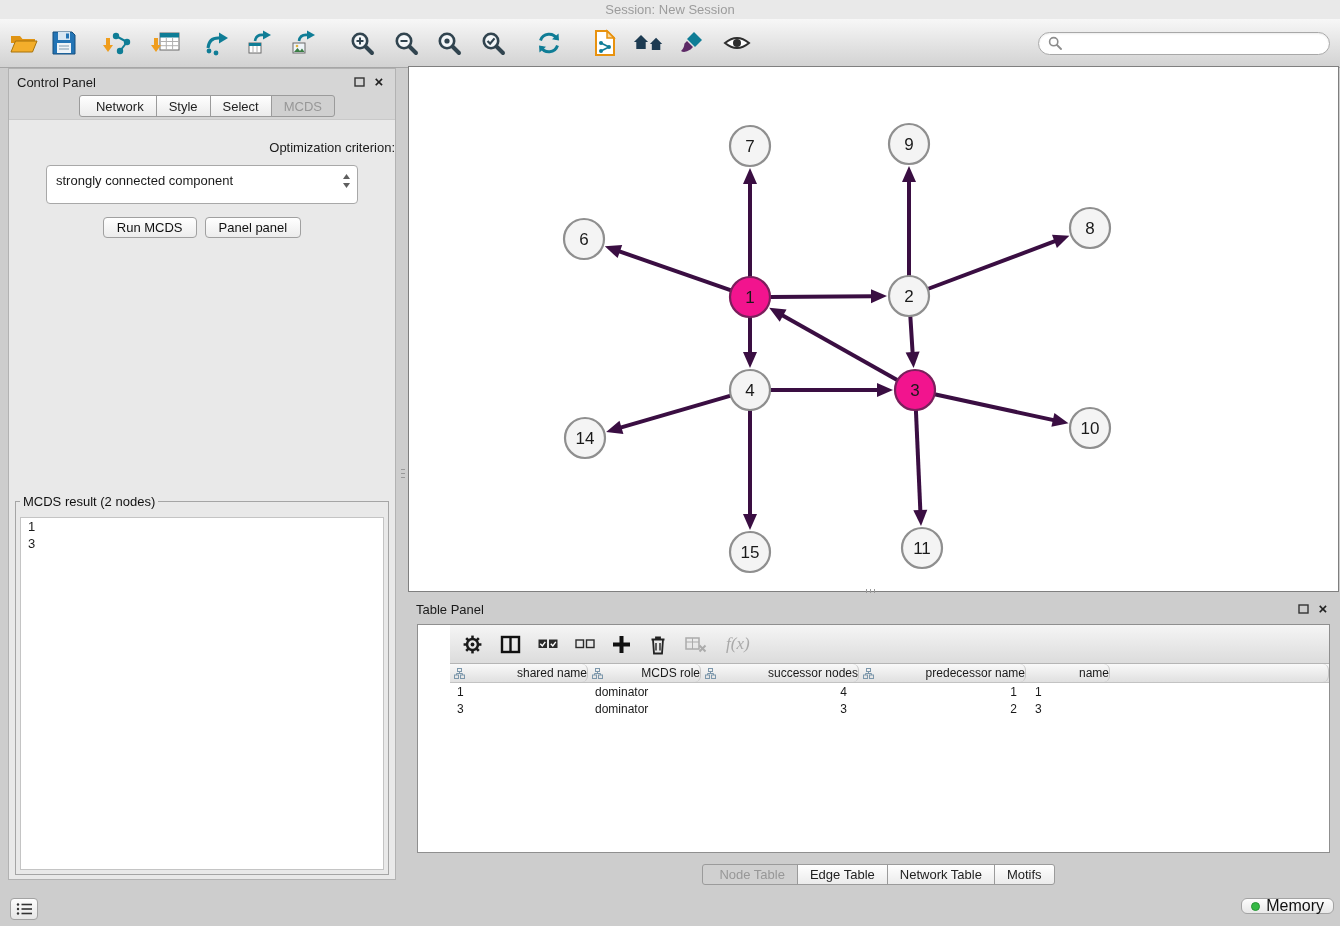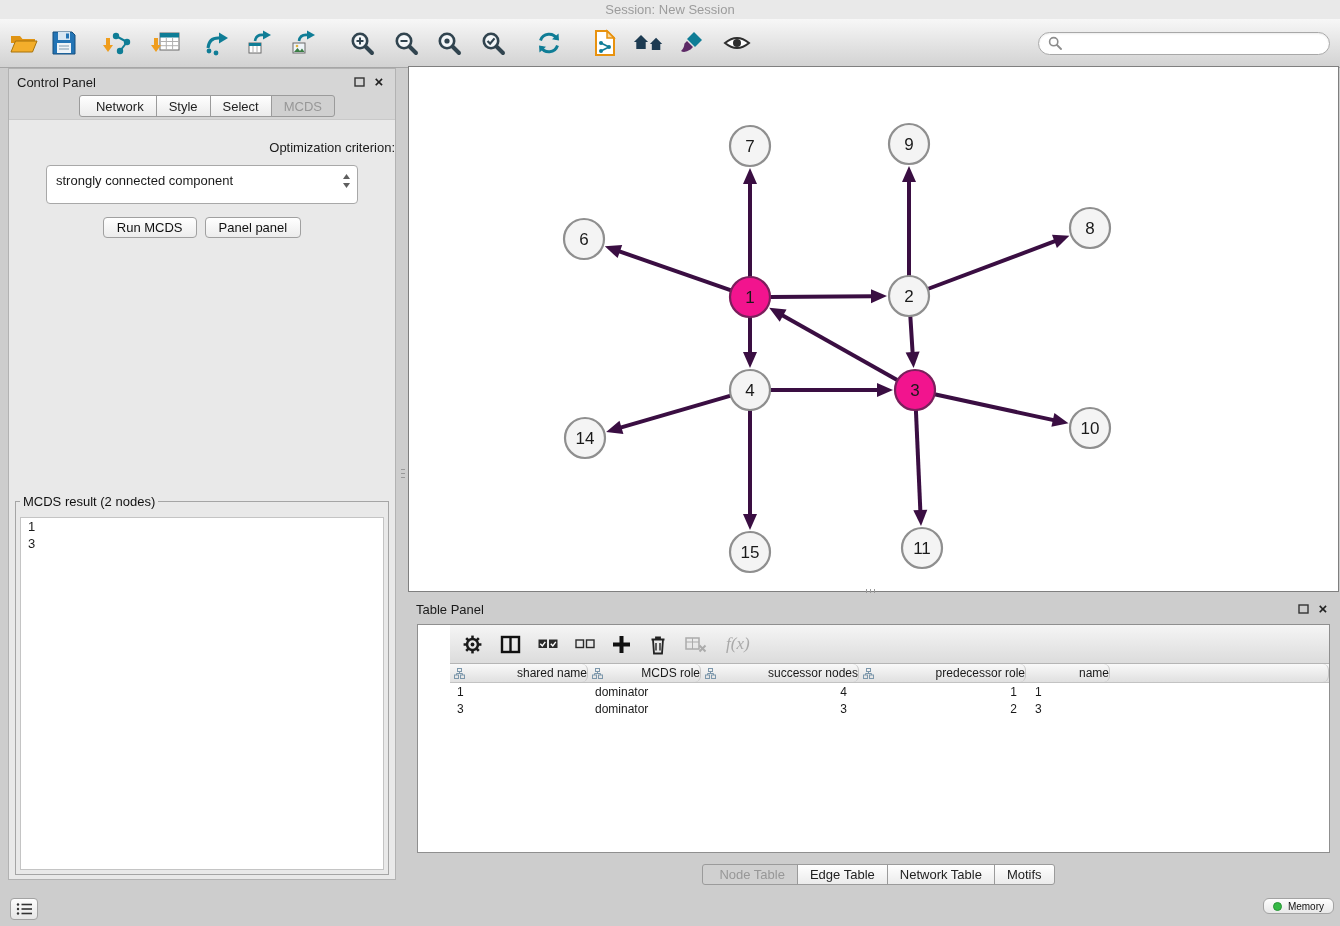--- a/index.html
+++ b/index.html
@@ -133,21 +133,21 @@
   
   .statusbar { position:absolute; left:0; right:0; bottom:0; height:32px; background:#cdcdcd; }
   .list-btn {
     position:absolute; left:10px; top:4px; width:28px; height:22px;
     background:linear-gradient(#fdfdfd,#e6e6e6); border:1px solid #a3a3a3; border-radius:4px;
     display:flex; align-items:center; justify-content:center;
   }
   .memory-btn {
     position:absolute; right:6px; top:4px; height:16px;
     background:linear-gradient(#fdfdfd,#e8e8e8); border:1px solid #a3a3a3; border-radius:6px;
-    display:flex; align-items:center; gap:6px; padding:0 9px; font-size:10px; color:#111;
+    display:flex; align-items:center; gap:6px; padding:0 9px; font-size:16px; color:#111;
   }
   .mem-dot { width:9px; height:9px; border-radius:50%; background:#35b945; border:1px solid #279435; }
 
   .v-splitter { position:absolute; left:400px; top:455px; width:6px; height:36px; display:flex; flex-direction:column; align-items:center; justify-content:center; gap:3px; }
   .v-splitter i { width:4px; height:1px; background:#999; display:block; }
   .h-splitter { position:absolute; left:860px; top:588px; width:20px; height:6px; display:flex; align-items:center; justify-content:center; gap:3px; }
   .h-splitter i { width:1px; height:4px; background:#999; display:block; }
 </style>
 </head>
 <body>
@@ -508,21 +508,21 @@
           </svg>
           <span>successor nodes</span>
         </div>
         <div class="th" style="width:167px">
           <svg class="col-icon" width="11" height="11" viewBox="0 0 11 11">
             <rect x="3.5" y="0.5" width="4" height="3" fill="none" stroke="#7c97ab"></rect>
             <rect x="0.5" y="7" width="4" height="3.5" fill="none" stroke="#7c97ab"></rect>
             <rect x="6.5" y="7" width="4" height="3.5" fill="none" stroke="#7c97ab"></rect>
             <path d="M5.5 3.5 v2 M2.5 7 v-1.5 h6 V7" fill="none" stroke="#7c97ab"></path>
           </svg>
-          <span>predecessor role</span>
+          <span>predecessor name</span>
         </div>
         <div class="th" style="width:84px">
           <span>name</span>
         </div>
         <div class="th t-fill"></div>
       </div>
 
       <div class="tr">
         <div class="td c1">1</div>
         <div class="td c2">dominator</div>

